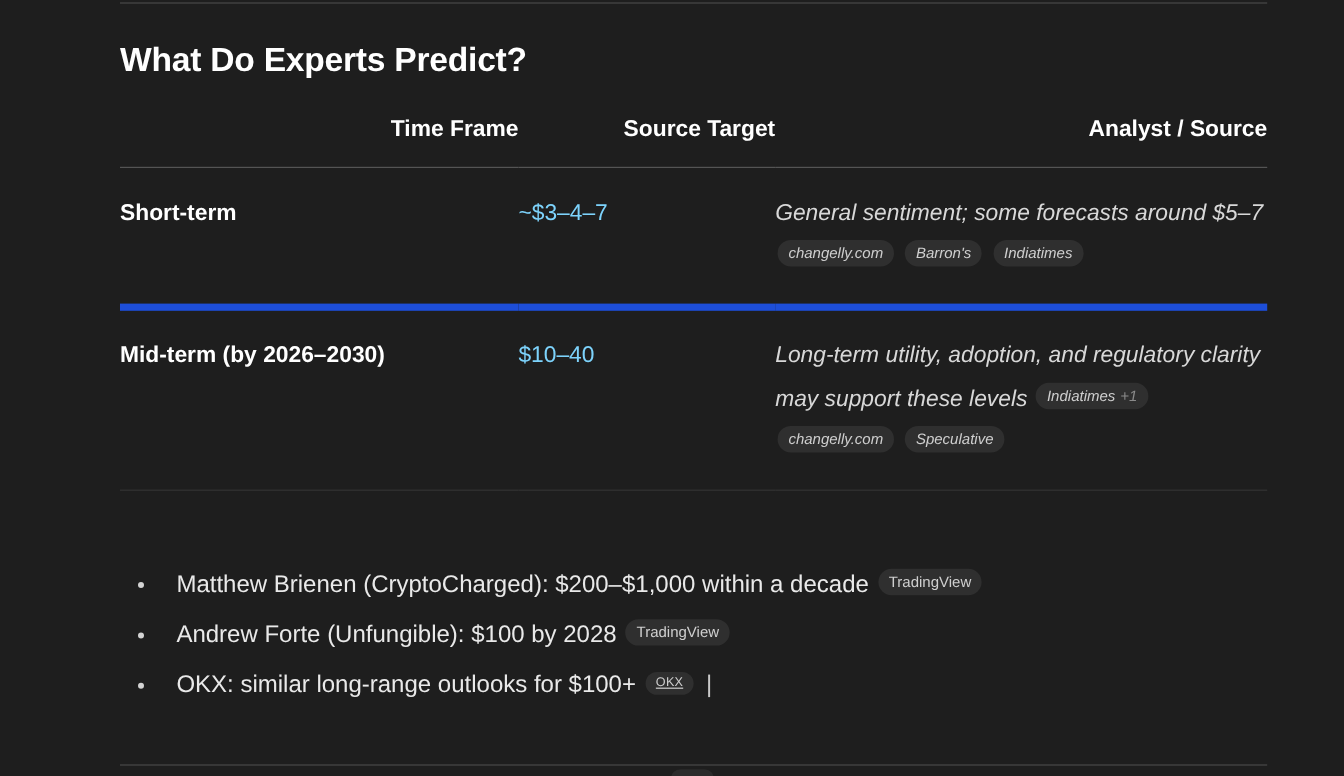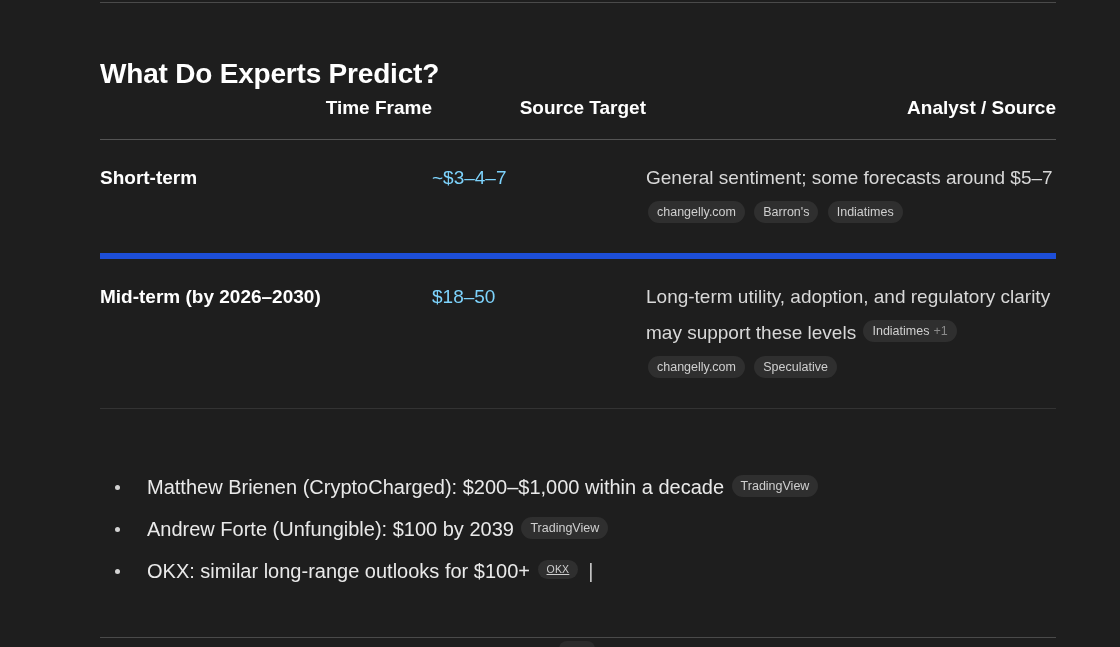--- a/index.html
+++ b/index.html
@@ -47,21 +47,21 @@
     width: 36px;
     height: 16px;
     border-radius: 10px;
     background: #2b2b2b;
   }
 
   
   .section-title {
     position: absolute;
     left: 100px;
-    top: 56px;
+    top: 32px;
     font-size: 28px;
     font-weight: 700;
     letter-spacing: -0.2px;
     color: #ffffff;
     line-height: 36px;
     margin: 0;
   }
 
   
   .pred-table {
@@ -104,20 +104,21 @@
     padding-right: 20px;
   }
   .cell-price {
     font-weight: 400;
     color: #7dd3fc;
     padding-right: 20px;
   }
   .cell-source {
     font-weight: 400;
     color: #d8d8d8;
+    font-style: italic;
   }
   .cell-source .src-text { }
 
   
   .chip {
     display: inline-block;
     background: #2f2f2f;
     color: #cfcfcf;
     border-radius: 11px;
     font-size: 12.5px;
@@ -199,28 +200,28 @@
       </tr>
     </thead>
     <tbody id="table-body">
         <tr>
           <td class="cell-time">Short-term</td>
           <td class="cell-price">~$3–4–7</td>
           <td class="cell-source"><span class="src-text">General sentiment; some forecasts around $5–7</span> <span class="chip"><span>changelly.com</span></span> <span class="chip"><span>Barron's</span></span> <span class="chip"><span>Indiatimes</span></span></td>
         </tr>
         <tr>
           <td class="cell-time">Mid-term (by 2026–2030)</td>
-          <td class="cell-price">$18–50</td>
+          <td class="cell-price">$10–40</td>
           <td class="cell-source"><span class="src-text">Long-term utility, adoption, and regulatory clarity may support these levels</span> <span class="chip"><span>Indiatimes</span><span class="plus">+1</span></span> <span class="chip"><span>changelly.com</span></span> <span class="chip"><span>Speculative</span></span></td>
         </tr>
       </tbody>
   </table>
 
   <ul class="forecast-list" id="forecast-list">
       <li><span class="bullet"></span><span>Matthew Brienen (CryptoCharged): $200–$1,000 within a decade</span> <span class="chip">TradingView</span></li>
-      <li><span class="bullet"></span><span>Andrew Forte (Unfungible): $100 by 2039</span> <span class="chip">TradingView</span></li>
+      <li><span class="bullet"></span><span>Andrew Forte (Unfungible): $100 by 2028</span> <span class="chip">TradingView</span></li>
       <li><span class="bullet"></span><span>OKX: similar long-range outlooks for $100+</span> <span class="chip chip-sm">OKX</span><span class="trail-pipe">|</span></li>
     </ul>
 
   <div class="rule-bottom"></div>
   <div class="bottom-nub"></div>
 
 </div>
 
 </body></html>

